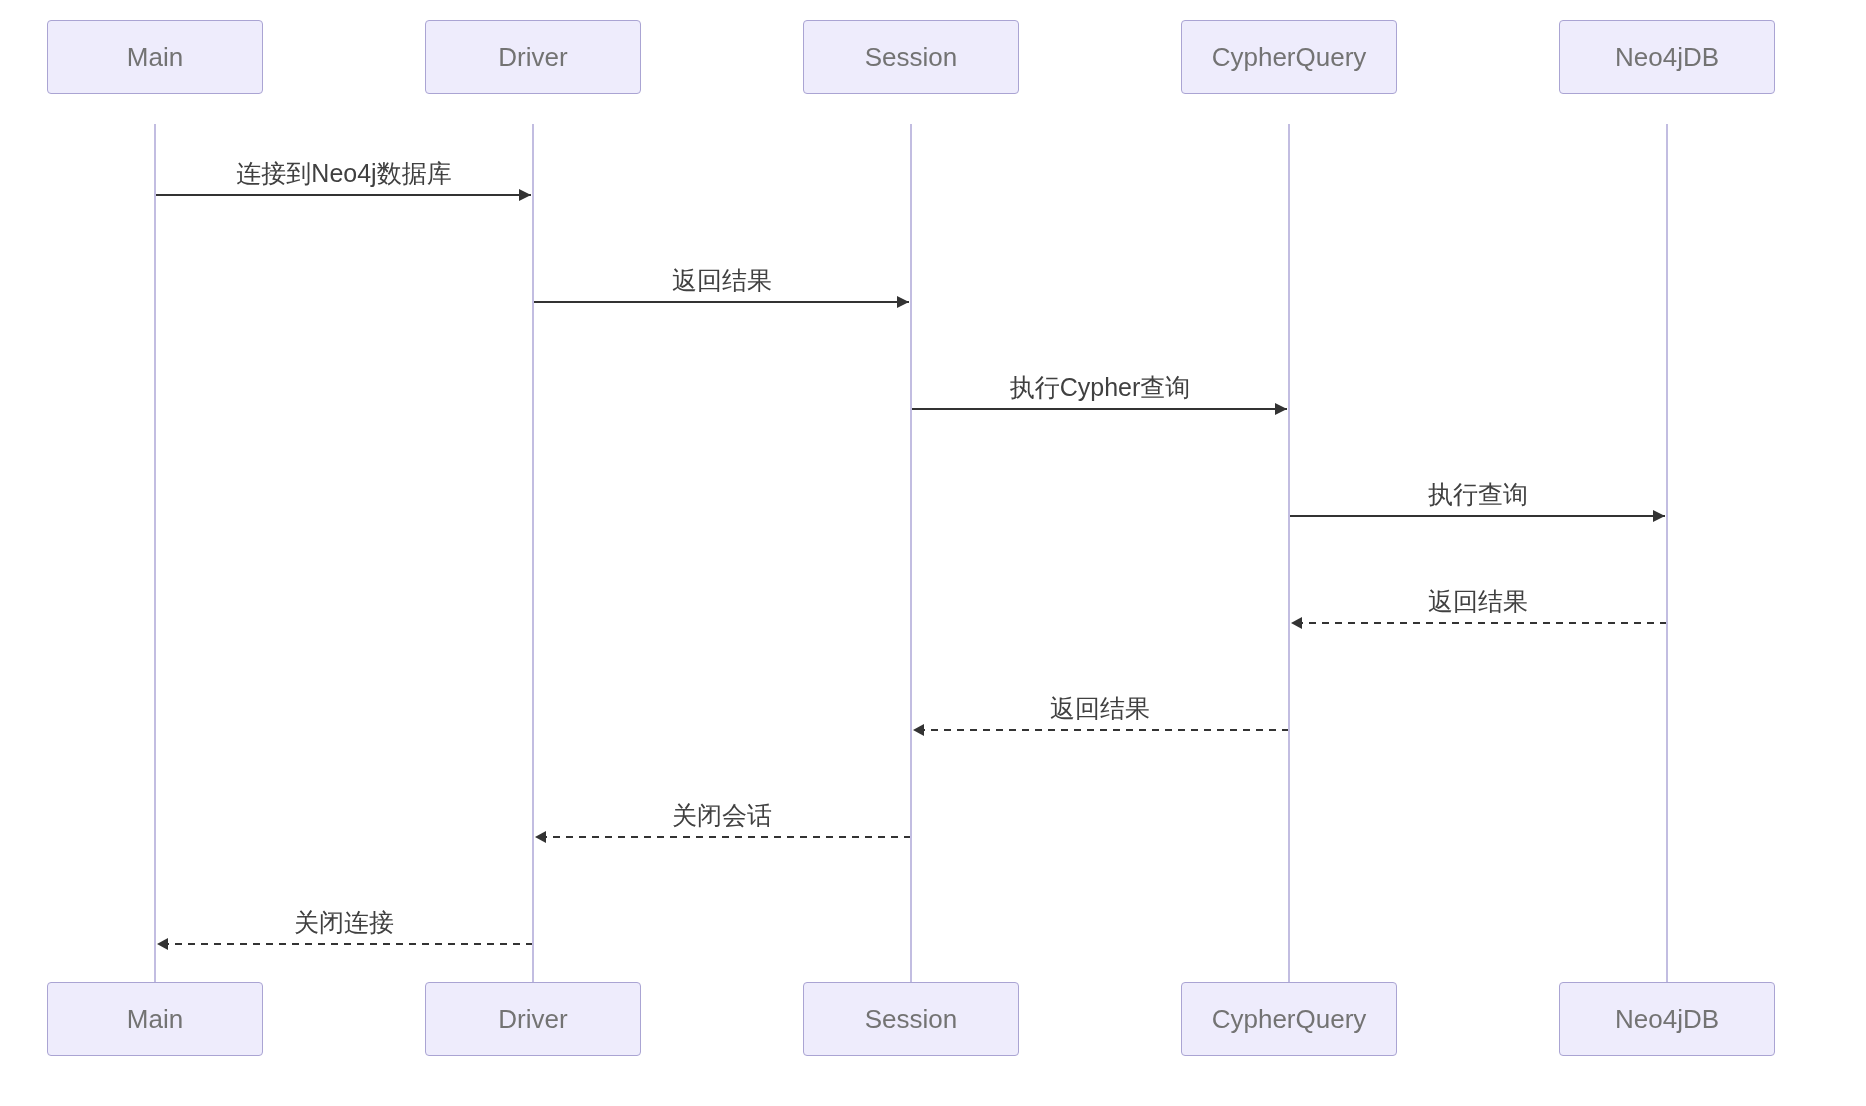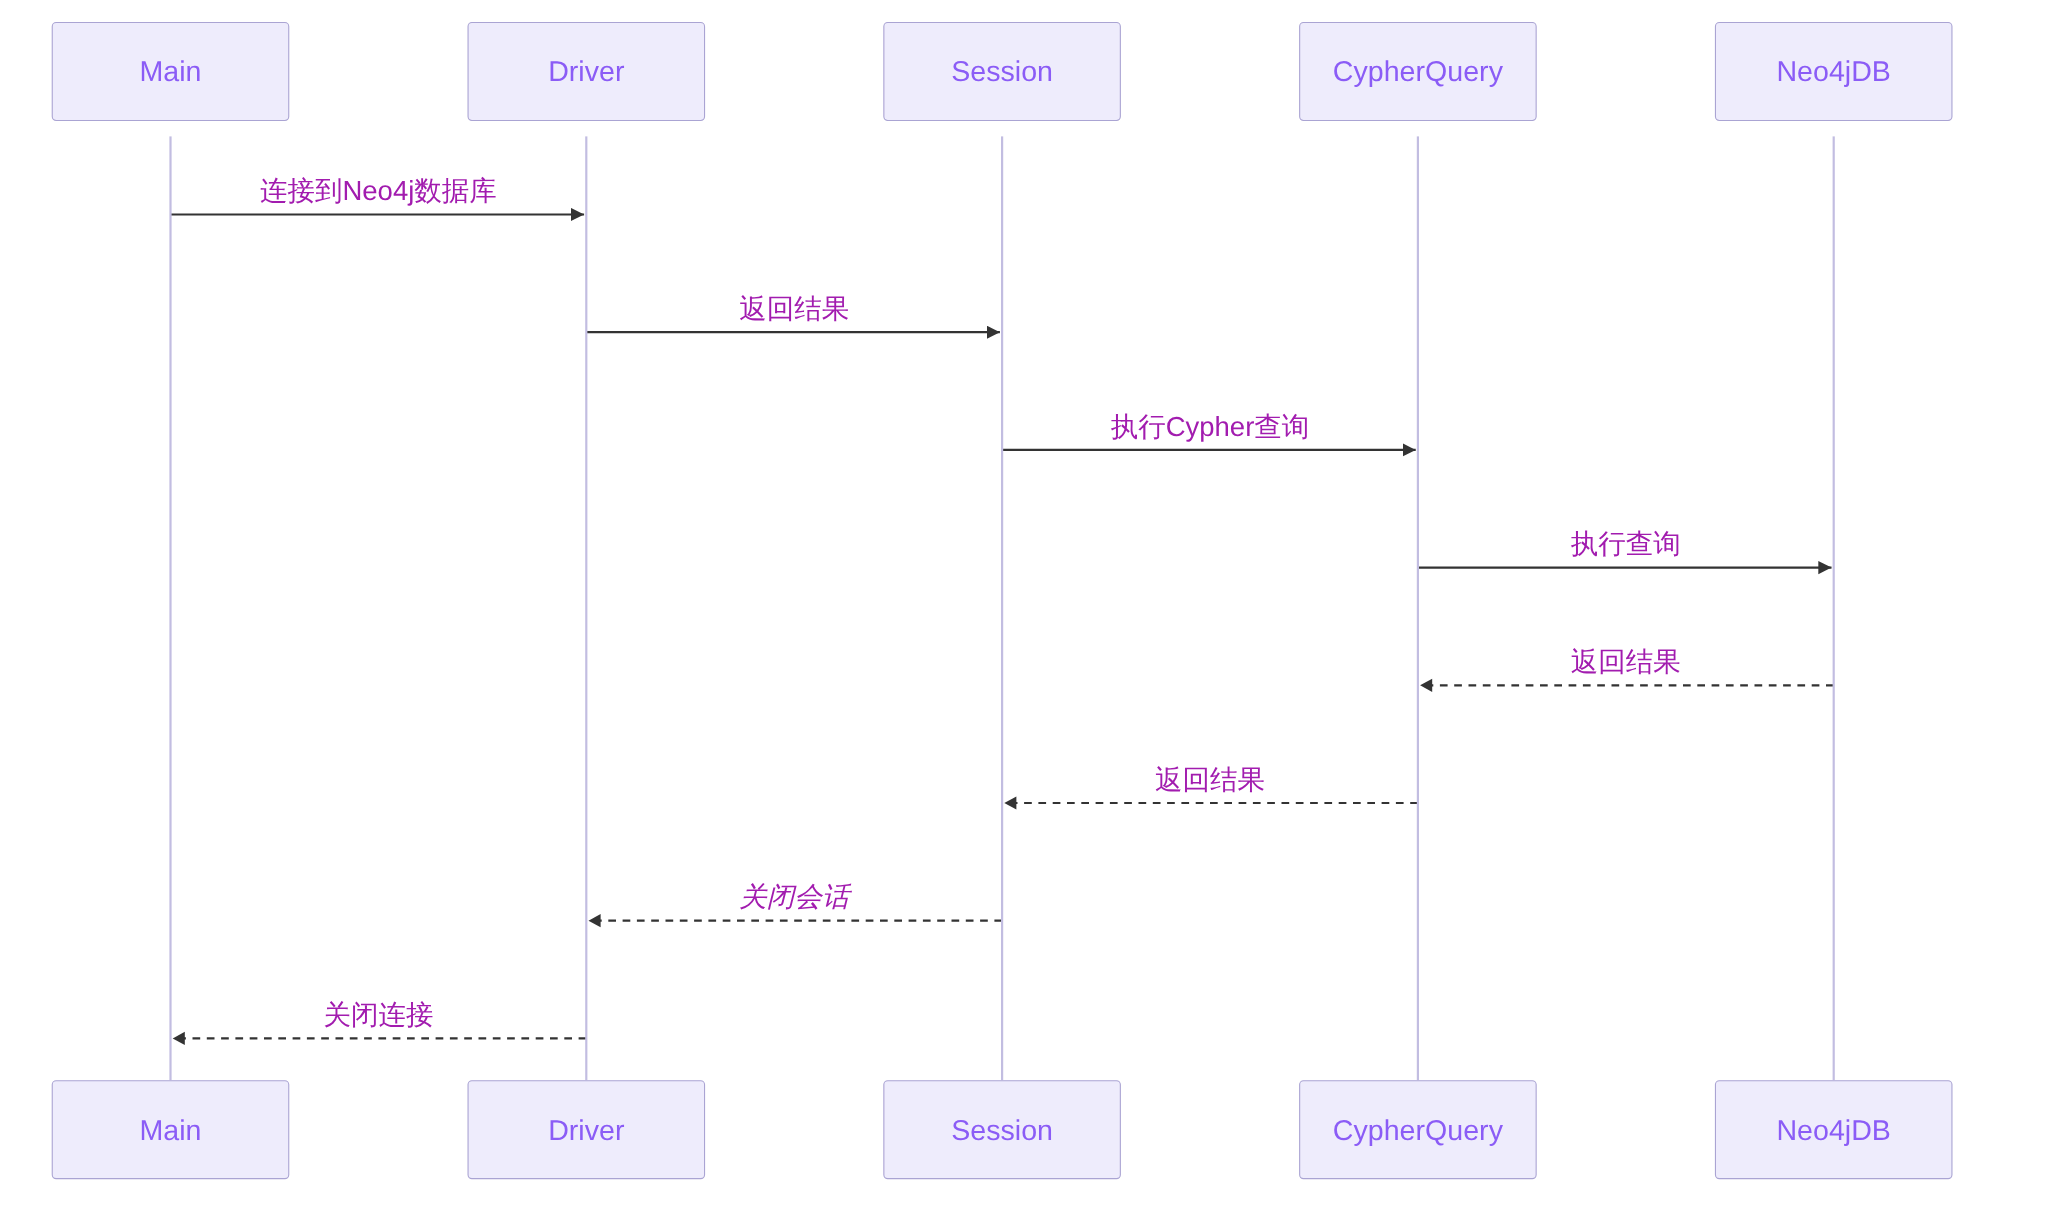--- a/index.html
+++ b/index.html
@@ -15,42 +15,42 @@
   .diagram {
     position: absolute;
     left: 20px;
     top: 20px;
     width: 1826px;
     height: 1066px;
   }
   .participant-box {
     position: absolute;
     width: 216px;
-    height: 90px;
+    height: 74px;
     background: #eeecfc;
     border: 1px solid #aaa4d3;
     border-radius: 4px;
     display: flex;
     align-items: center;
     justify-content: center;
     font-size: 26px;
-    color: #8b5cf6;
+    color: #737373;
     font-weight: 400;
   }
   .lifeline {
     position: absolute;
     width: 2px;
     background: #c2bde1;
     top: 104px;
     bottom: 104px;
   }
   .msg {
     position: absolute;
     font-size: 25px;
-    color: #a21caf;
+    color: #404040;
     text-align: center;
     white-space: nowrap;
     transform: translateX(-50%);
   }
   svg { position: absolute; left: 0; top: 0; width: 1826px; height: 1066px; overflow: visible; }
 </style>
 </head>
 <body>
 
 <div class="diagram">
@@ -106,15 +106,15 @@
     </div>
     <div class="participant-box" style="left: 1539px; top: 962px;">
       <span>Neo4jDB</span>
     </div>
     <div class="msg" style="left: 324px; top: 137px;">连接到Neo4j数据库</div>
     <div class="msg" style="left: 702px; top: 244px;">返回结果</div>
     <div class="msg" style="left: 1080px; top: 351px;">执行Cypher查询</div>
     <div class="msg" style="left: 1458px; top: 458px; font-family: Liberation Mono, monospace;">执行查询</div>
     <div class="msg" style="left: 1458px; top: 565px;">返回结果</div>
     <div class="msg" style="left: 1080px; top: 672px;">返回结果</div>
-    <div class="msg" style="left: 702px; top: 779px; font-style: italic;">关闭会话</div>
+    <div class="msg" style="left: 702px; top: 779px;">关闭会话</div>
     <div class="msg" style="left: 324px; top: 886px;">关闭连接</div>
   </div>
 
 </body></html>

